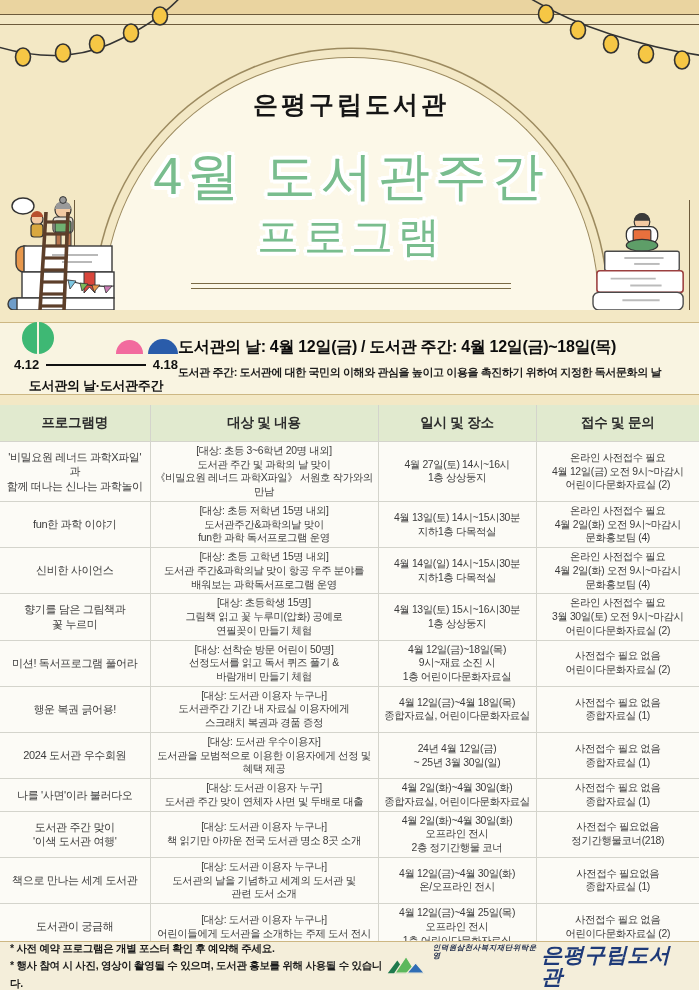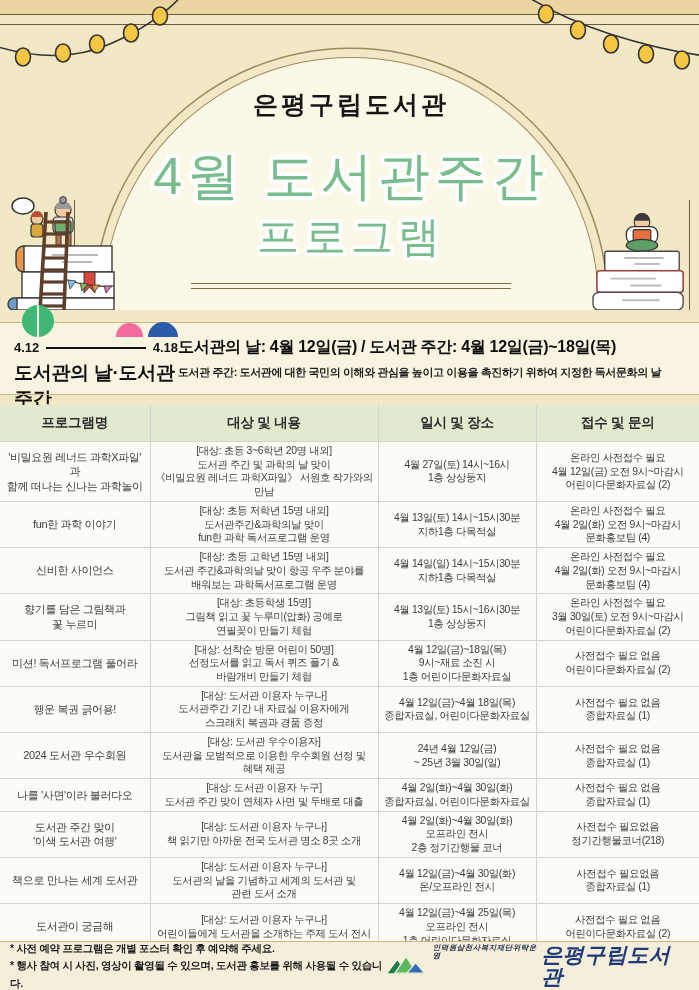--- a/index.html
+++ b/index.html
@@ -51,21 +51,21 @@
   .badge{width:178px;padding-left:14px;box-sizing:border-box;}
   .badge-icons{display:flex;align-items:flex-end;height:32px;margin-left:8px;}
   .badge-circle{width:32px;height:32px;border-radius:50%;background:#3eb874;position:relative;}
   .badge-circle:after{content:"";position:absolute;left:15px;top:0;width:2px;height:32px;background:#f9f4e1;}
   .badge-semis{display:flex;align-items:flex-end;gap:5px;margin-left:62px;}
   .semi{border-radius:50px 50px 0 0;}
   .semi.pink{width:27px;height:14px;background:#f26a9e;}
   .semi.blue{width:30px;height:15px;background:#2a5caa;}
   .badge-dates{display:flex;align-items:center;font-weight:bold;font-size:13px;color:#111;margin-top:3px;}
   .badge-dates .rule{flex:1;height:2px;background:#111;margin:0 7px;}
-  .badge-label{font-weight:bold;font-size:19px;color:#111;margin-top:5px;letter-spacing:-0.3px;}
+  .badge-label{font-weight:bold;font-size:13px;color:#111;margin-top:5px;letter-spacing:-0.3px;text-align:center;}
   .info-text{flex:1;padding-right:8px;}
   .info-headline{font-size:16px;font-weight:bold;color:#0d0d0d;letter-spacing:-0.3px;}
   .info-subline{font-size:11px;font-weight:bold;color:#1c1c1c;margin-top:7px;letter-spacing:-0.4px;}
   
   .table-wrap{position:absolute;left:0;top:405px;width:617px;height:527px;}
   table{border-collapse:collapse;table-layout:fixed;width:699px;height:527px;background:#fcfbf6;}
   th,td{border:1px solid #d4d4cc;text-align:center;vertical-align:middle;padding:2px 3px;}
   th:first-child,td:first-child{border-left:none;}
   th:last-child,td:last-child{border-right:none;}
   thead th{
@@ -287,21 +287,21 @@
 도서관주간 기간 내 자료실 이용자에게
 스크래치 복권과 경품 증정</td>
           <td class="col-schedule">4월 12일(금)~4월 18일(목)
 종합자료실, 어린이다문화자료실</td>
           <td class="col-contact">사전접수 필요 없음
 종합자료실 (1)</td>
         </tr>
         <tr>
           <td class="col-name">2024 도서관 우수회원</td>
           <td class="col-target">[대상: 도서관 우수이용자]
-도서관을 모범적으로 이용한 우수회원 선정 및
+도서관을 모범적으로 이용한 이용자에게 선정 및
 혜택 제공</td>
           <td class="col-schedule">24년 4월 12일(금)
 ~ 25년 3월 30일(일)</td>
           <td class="col-contact">사전접수 필요 없음
 종합자료실 (1)</td>
         </tr>
         <tr>
           <td class="col-name">나를 '사면'이라 불러다오</td>
           <td class="col-target">[대상: 도서관 이용자 누구]
 도서관 주간 맞이 연체자 사면 및 두배로 대출</td>

